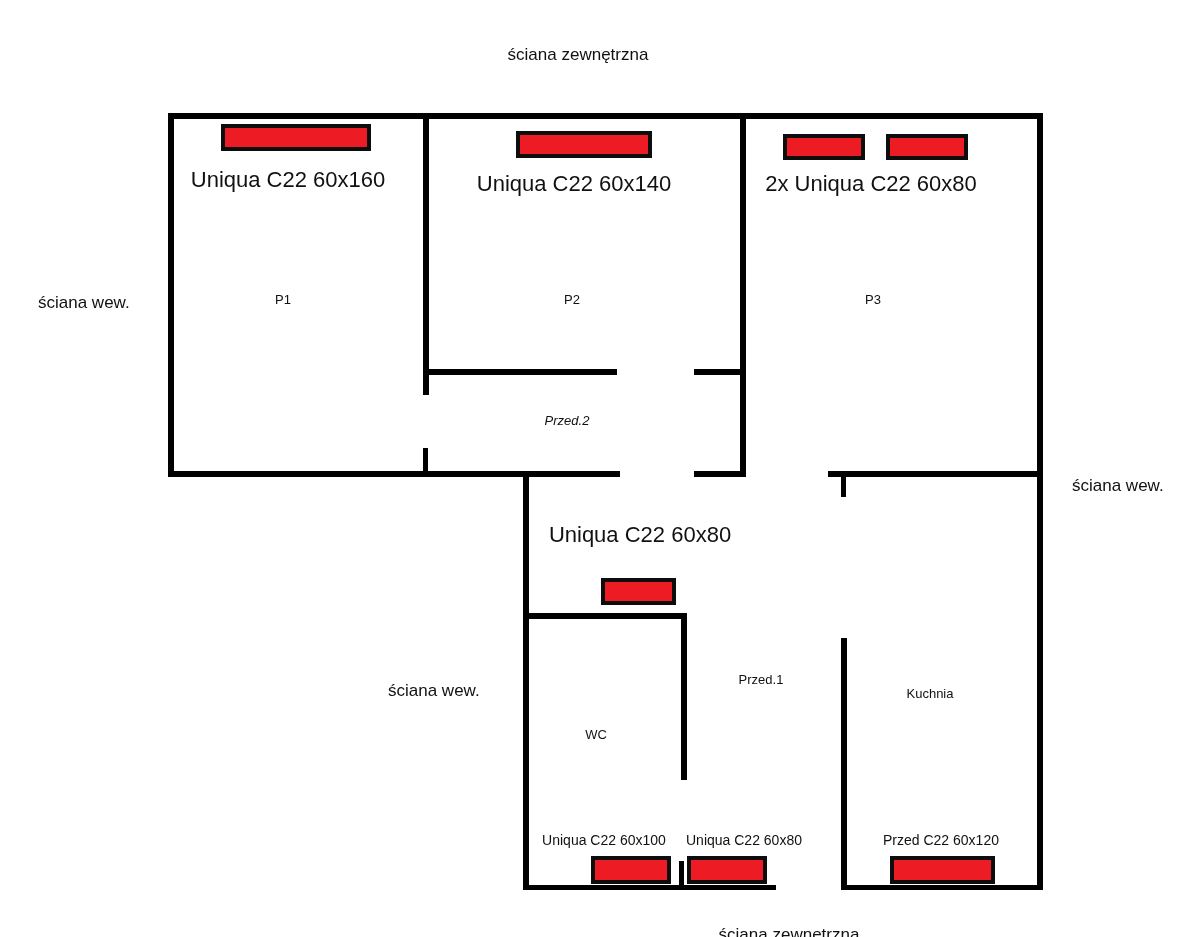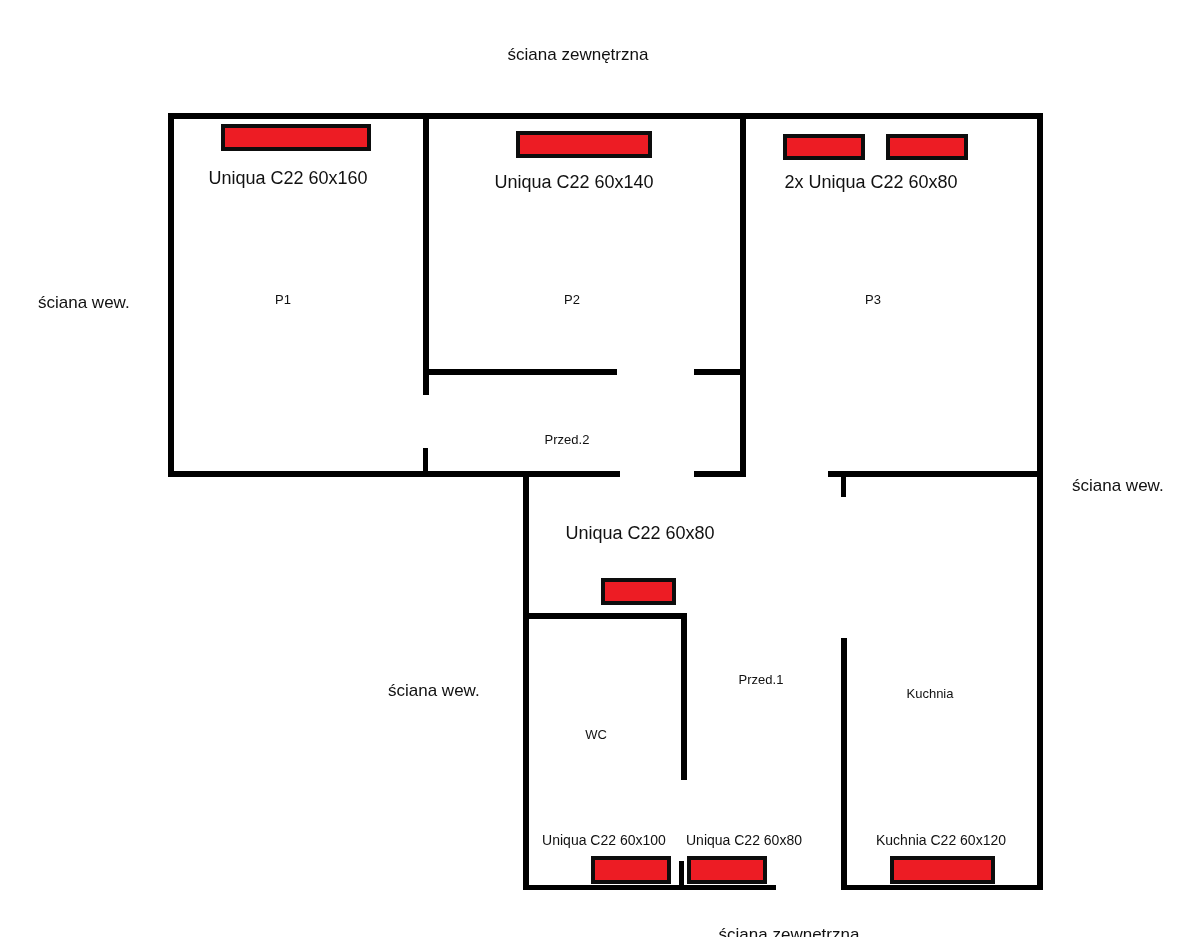--- a/index.html
+++ b/index.html
@@ -38,21 +38,21 @@
     white-space: nowrap;
     color: #111111;
     line-height: 1;
   }
   .label.center {
     transform: translateX(-50%);
     text-align: center;
   }
   .lbl-edge      { font-size: 17px; }
   .lbl-room      { font-size: 13px; }
-  .lbl-rad-lg    { font-size: 18px; }
+  .lbl-rad-lg    { font-size: 22px; }
   .lbl-rad-sm    { font-size: 14px; }
 </style>
 </head>
 <body>
 
 <div id="plan-root">
 
   <div class="label center lbl-edge" style="left:578px; top:21px;">ściana zewnętrzna</div>
 
   <div class="label center lbl-edge" style="left:789px; top:901px;">ściana zewnętrzna</div>
@@ -124,29 +124,29 @@
   <div class="label center lbl-rad-lg" style="left:574px; top:148px;">Uniqua C22 60x140</div>
 
   <div class="label center lbl-rad-lg" style="left:871px; top:148px;">2x Uniqua C22 60x80</div>
 
   <div class="label center lbl-rad-lg" style="left:640px; top:499px;">Uniqua C22 60x80</div>
 
   <div class="label center lbl-rad-sm" style="left:604px; top:808px;">Uniqua C22 60x100</div>
 
   <div class="label center lbl-rad-sm" style="left:744px; top:808px;">Uniqua C22 60x80</div>
 
-  <div class="label center lbl-rad-sm" style="left:941px; top:808px;">Kuchnia C22 60x120</div>
+  <div class="label center lbl-rad-sm" style="left:941px; top:808px;">Przed C22 60x120</div>
 
   <div class="label center lbl-room" style="left:283px; top:268px;">P1</div>
 
   <div class="label center lbl-room" style="left:566px; top:268px;padding-left:12px;">P2</div>
 
   <div class="label center lbl-room" style="left:873px; top:268px;">P3</div>
 
-  <div class="label center lbl-room" style="left:567px; top:408px;">Przed.2</div>
+  <div class="label center lbl-room" style="left:567px; top:389px;font-style:italic;">Przed.2</div>
 
   <div class="label center lbl-room" style="left:761px; top:648px;">Przed.1</div>
 
   <div class="label center lbl-room" style="left:596px; top:703px;">WC</div>
 
   <div class="label center lbl-room" style="left:930px; top:662px;">Kuchnia</div>
 
 </div>
 
 </body></html>

